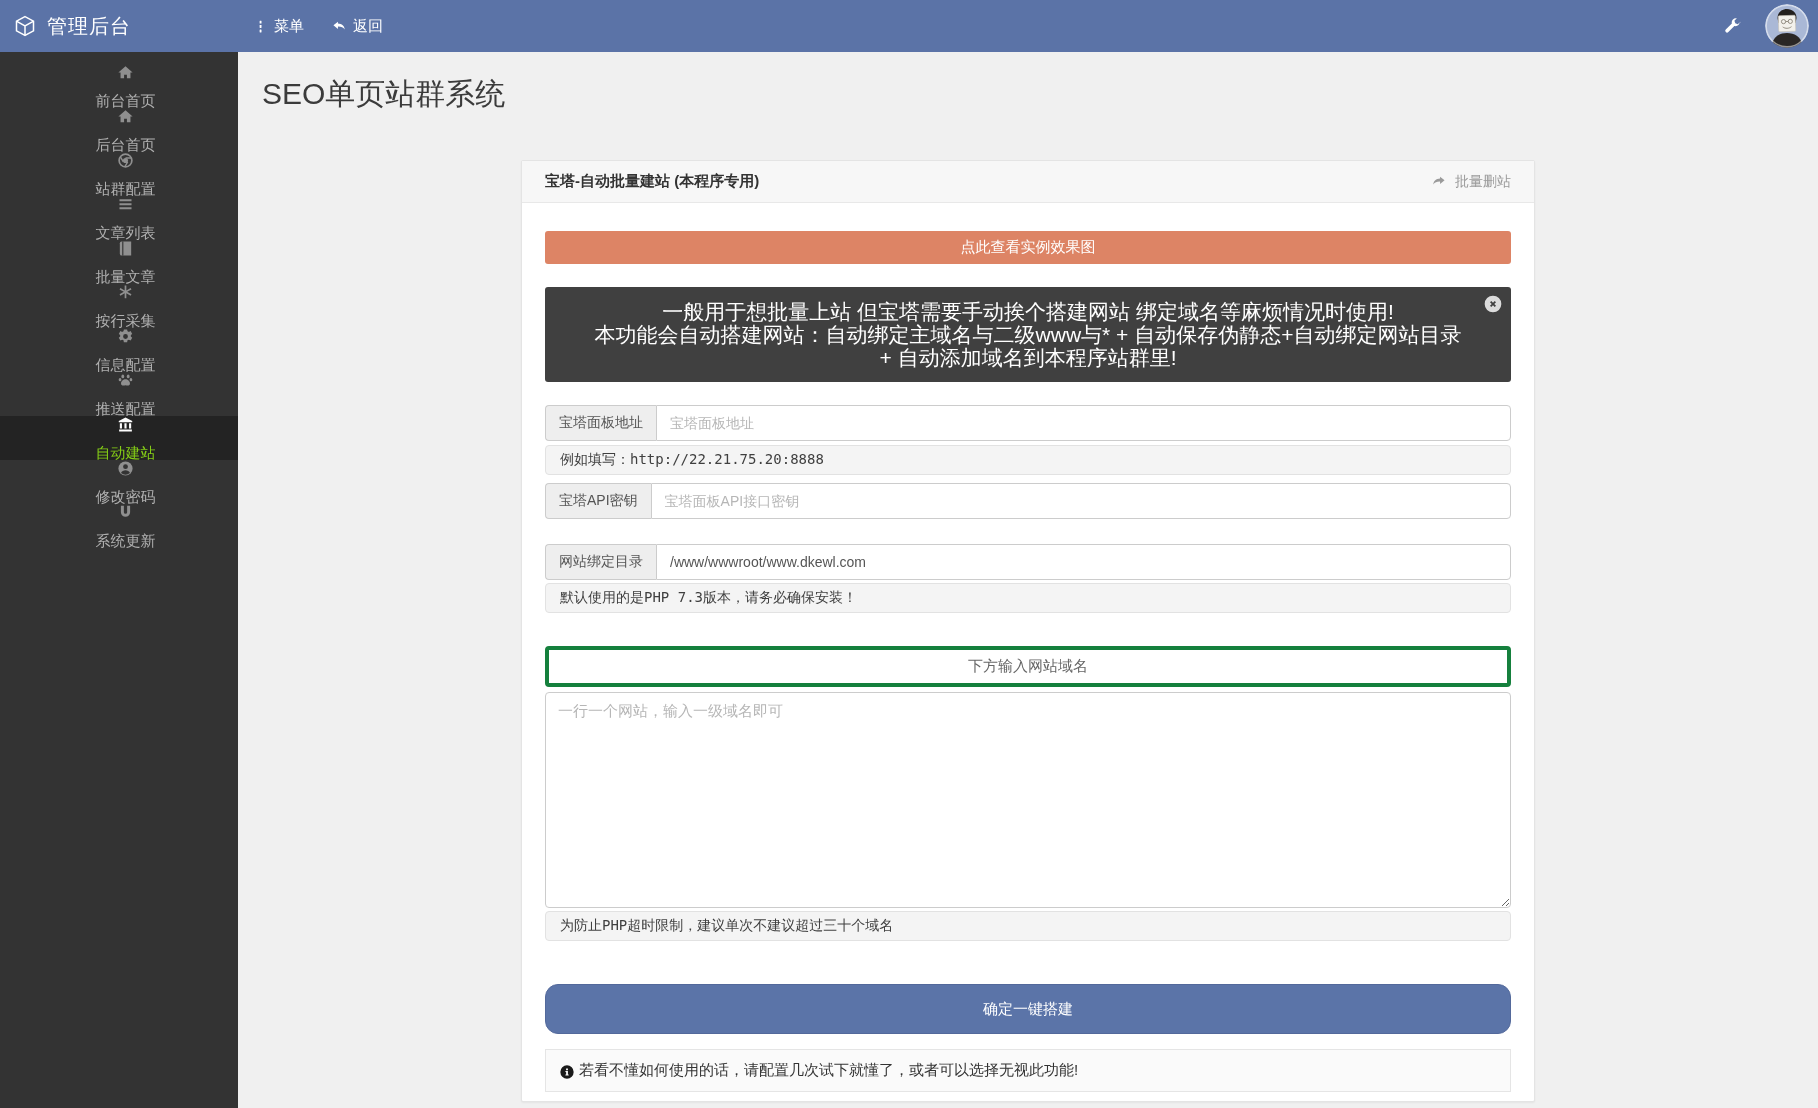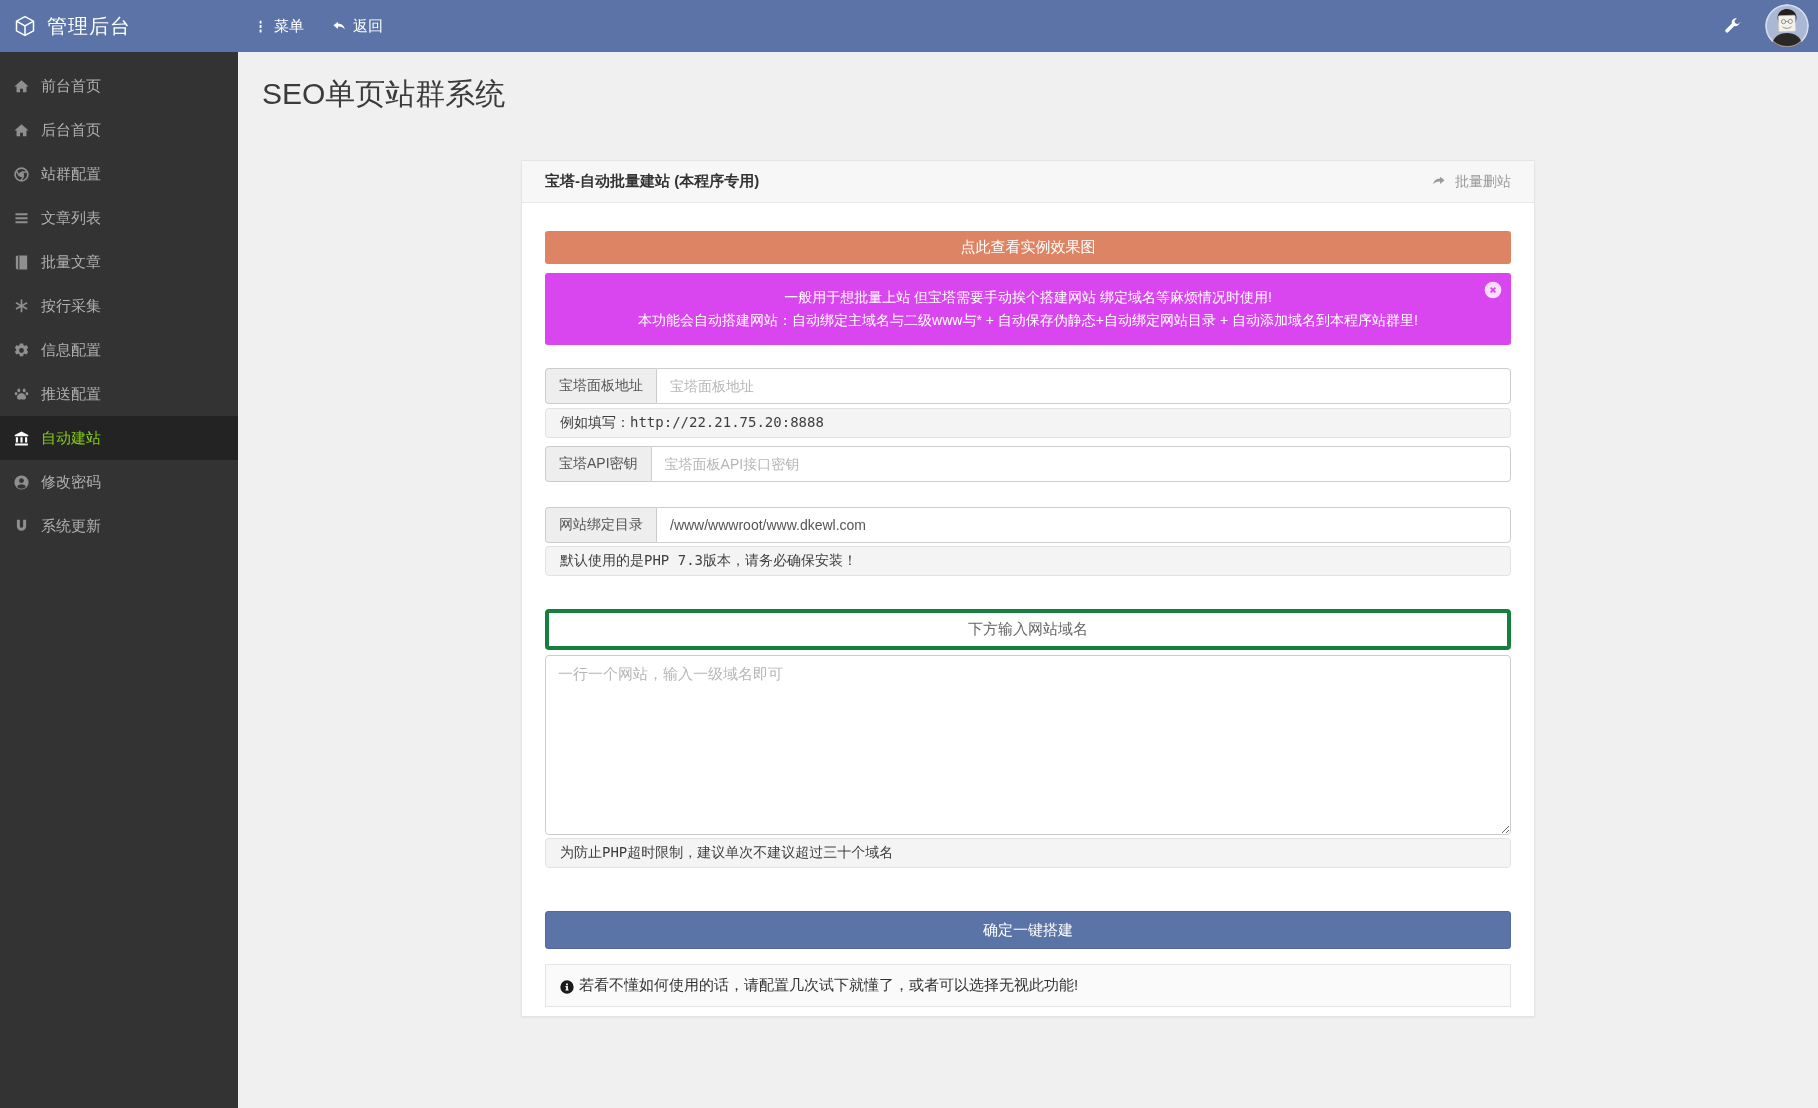--- a/index.html
+++ b/index.html
@@ -17,63 +17,63 @@
   .brand svg{width:24px;height:24px;}
   .topnav{display:flex;gap:28px;margin-left:15px;}
   .topnav-link{display:flex;align-items:center;gap:6px;font-size:15px;color:#fff;cursor:pointer;}
   .topnav-link svg{width:15px;height:15px;fill:#fff;}
   .top-right{margin-left:auto;display:flex;align-items:center;gap:24px;padding-right:9px;}
   .wrench{width:18px;height:18px;fill:#fff;cursor:pointer;}
   .avatar{width:44px;height:44px;border-radius:50%;overflow:hidden;cursor:pointer;flex:none;}
   
   .sidebar{position:absolute;top:52px;left:0;bottom:0;width:238px;background:#333;padding-top:12px;}
   .sb-item{height:44px;display:flex;align-items:center;gap:11px;padding-left:13px;
-    font-size:15px;color:#b0b0b0;cursor:pointer;}
+    font-size:15px;color:#b0b0b0;cursor:pointer;flex-direction:column;}
   .sb-item svg{width:17px;height:17px;color:#8f8f8f;fill:currentColor;flex:none;}
   .sb-item.active{background:#232323;color:#84cc16;}
   .sb-item.active svg{color:#fdfdfd;}
   
   .main{position:absolute;top:52px;left:238px;right:0;bottom:0;}
   .page-title{font-size:30px;font-weight:400;color:#3b3b3b;margin:22px 0 0 24px;}
   .panel{width:1012px;margin:45px auto 0;background:#fff;border:1px solid #e4e4e4;
     border-radius:2px;box-shadow:0 1px 2px rgba(0,0,0,.05);}
   .panel-head{background:#f7f7f7;border-bottom:1px solid #e8e8e8;padding:11px 23px;
     display:flex;align-items:center;}
   .panel-title{font-size:15px;font-weight:bold;color:#333;}
   .batch-del{margin-left:auto;display:flex;align-items:center;gap:9px;color:#9a9a9a;
     font-size:14px;cursor:pointer;}
   .batch-del svg{width:15px;height:15px;fill:#9a9a9a;}
   .panel-body{padding:28px 23px 9px;}
   .btn-orange{height:33px;background:#dd8465;border-radius:3px;color:#fff;font-size:15px;
     display:flex;align-items:center;justify-content:center;cursor:pointer;}
-  .alert-box{margin-top:9px;background:#d946ef;border-radius:3px;color:#fff;font-size:14px;
+  .alert-box{margin-top:23px;background:#404040;border-radius:3px;color:#fff;font-size:21px;
     text-align:center;line-height:23px;padding:13px 46px;position:relative;}
   .alert-close{position:absolute;top:7px;right:8px;width:20px;height:20px;cursor:pointer;
     fill:rgba(255,255,255,.82);}
   .igroup{display:flex;margin-top:23px;}
   .addon{background:#eee;border:1px solid #ccc;border-right:0;border-radius:4px 0 0 4px;
     padding:0 13px;font-size:14px;color:#555;display:flex;align-items:center;height:34px;
     white-space:nowrap;}
   .igroup input{flex:1;height:34px;border:1px solid #ccc;border-radius:0 4px 4px 0;
     padding:0 13px;font-size:14px;color:#555;outline:none;font-family:inherit;min-width:0;}
   input::placeholder,textarea::placeholder{color:#b6b6b6;opacity:1;}
   .well{margin-top:4px;background:#f4f4f4;border:1px solid #e2e2e2;border-radius:4px;
     padding:5px 14px;font-size:14px;color:#3f3f3f;}
   .well .code{font-family:"DejaVu Sans Mono","Liberation Mono",monospace;}
   .ig2{margin-top:8px;}
   .ig3{margin-top:25px;}
   .well2{margin-top:3px;}
   .domain-head{margin-top:33px;height:33px;border:4px solid #15803d;border-radius:4px;background:#fff;
     display:flex;align-items:center;justify-content:center;font-size:15px;color:#666;}
-  .domains{display:block;margin-top:5px;width:100%;box-sizing:border-box;height:180px;
+  .domains{display:block;margin-top:5px;width:100%;box-sizing:border-box;height:216px;
     border:1px solid #ccc;border-radius:4px;padding:9px 12px;font-size:15px;color:#555;
     font-family:inherit;resize:vertical;outline:none;}
   .well3{margin-top:3px;}
-  .btn-blue{margin-top:43px;height:38px;background:#5b74a8;border:1px solid #53699b;
-    border-radius:3px;color:#fff;font-size:15px;display:flex;align-items:center;
+  .btn-blue{margin-top:43px;height:50px;background:#5b74a8;border:1px solid #53699b;
+    border-radius:13px;color:#fff;font-size:15px;display:flex;align-items:center;
     justify-content:center;cursor:pointer;box-sizing:border-box;text-align:right;}
   .note{margin-top:15px;border:1px solid #e5e5e5;background:#fafafa;border-radius:0;
     padding:11px 13px;font-size:15px;color:#333;display:flex;align-items:flex-end;gap:4px;}
   .note svg{width:16px;height:16px;fill:#1a1a1a;flex:none;}
 </style>
 </head>
 <body>
 
 <div class="topbar">
   <div class="brand">

